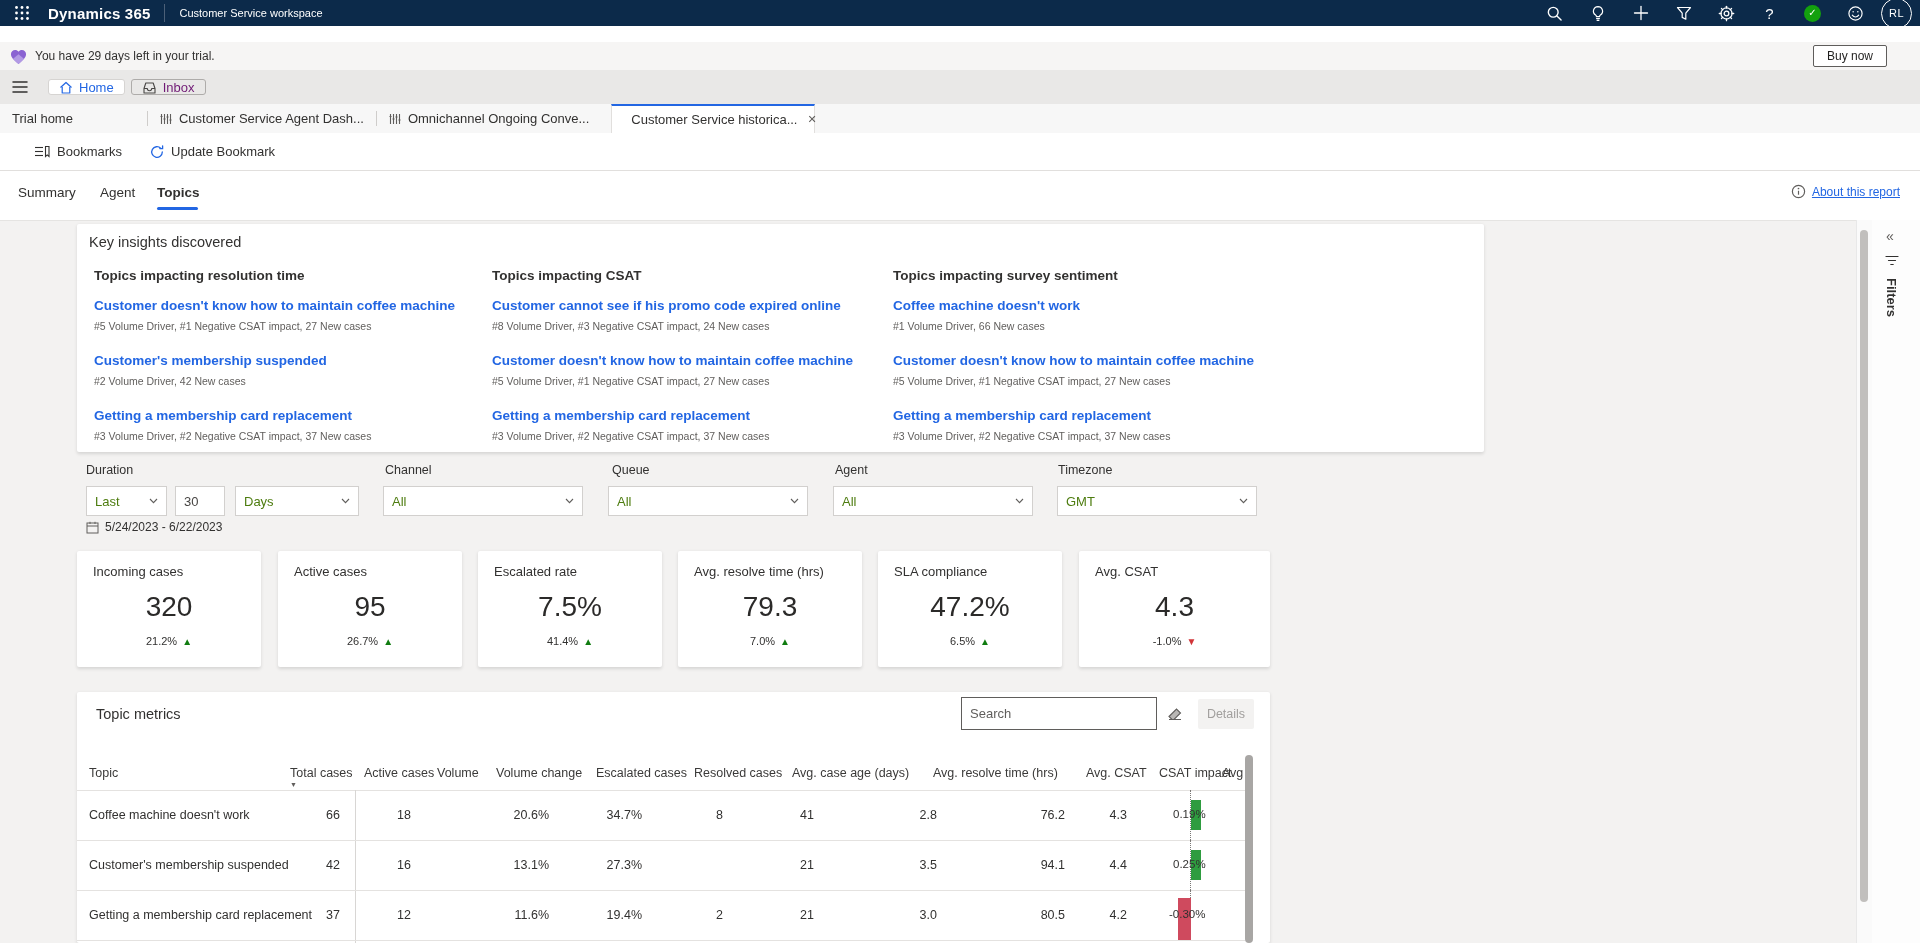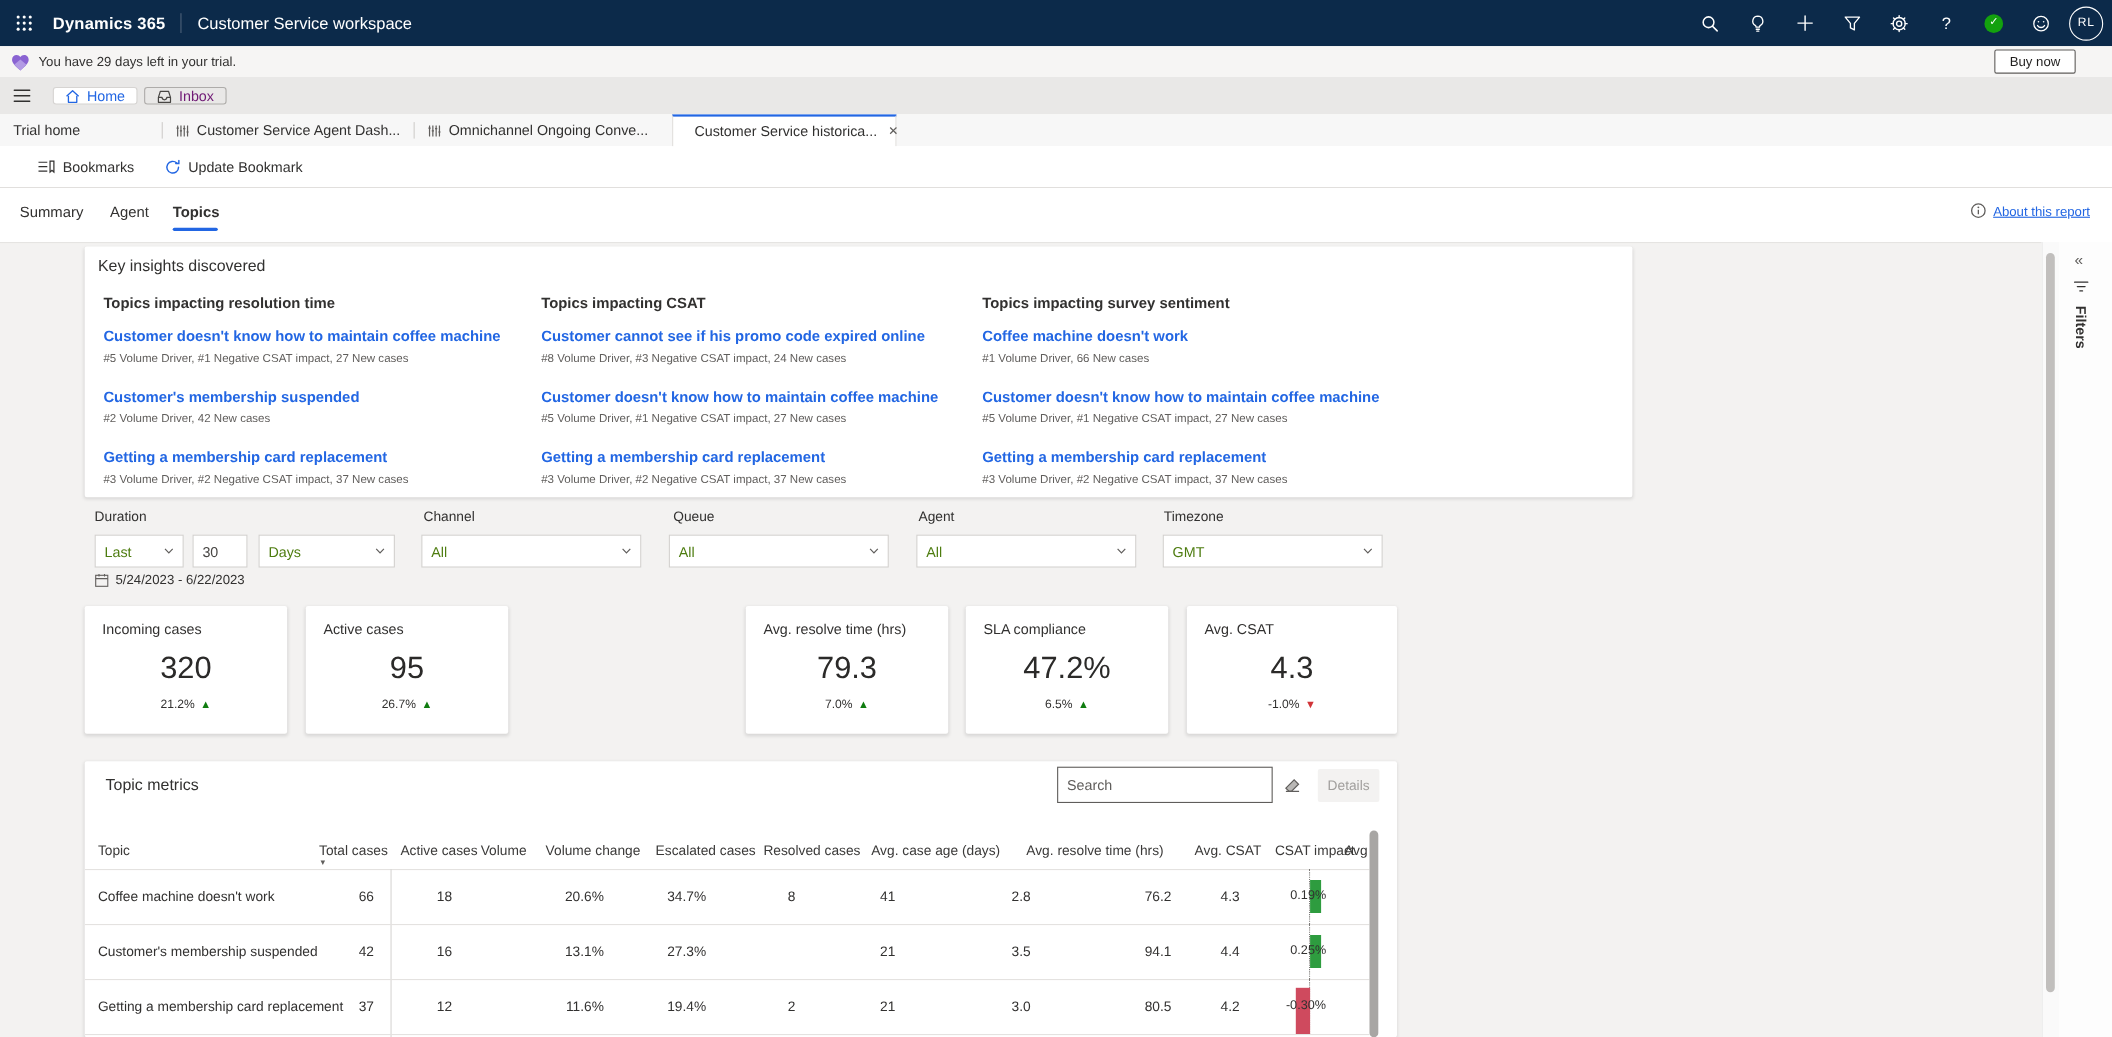--- a/index.html
+++ b/index.html
@@ -3,25 +3,25 @@
 <meta charset="utf-8">
 <title>Customer Service workspace</title>
 <style>
   html,body{margin:0;padding:0;background:#fff;}
   #frame{position:relative;width:1920px;height:943px;background:#fff;overflow:hidden;
          font-family:"Liberation Sans","DejaVu Sans",sans-serif;color:#323130;}
   .abs{position:absolute;}
   svg{display:block;}
 
   
-  .topbar{left:0;top:0;width:1920px;height:42px;background:#0c2a4a;display:flex;align-items:center;}
+  .topbar{left:0;top:0;width:1920px;height:26px;background:#0c2a4a;display:flex;align-items:center;}
   .waffle{width:44px;height:42px;display:flex;align-items:center;justify-content:center;cursor:pointer;}
   .brand{color:#fff;font-size:15px;font-weight:bold;letter-spacing:.2px;margin-left:4px;white-space:nowrap;}
   .topdiv{width:1px;height:18px;background:#4c6078;margin:0 14px;}
-  .appname{color:#fff;font-size:15px;white-space:nowrap;}
+  .appname{color:#fff;font-size:11px;white-space:nowrap;}
   .topright{margin-left:auto;display:flex;align-items:center;}
   .topicon{width:43px;height:42px;display:flex;align-items:center;justify-content:center;cursor:pointer;color:#fff;}
   .helpq{color:#fff;font-size:15px;font-family:"Liberation Sans",sans-serif;}
   .checkcircle{width:17px;height:17px;border-radius:50%;background:#13a10e;display:flex;align-items:center;justify-content:center;
                color:#fff;font-size:10px;line-height:1;}
   .avatar{width:29px;height:29px;border-radius:50%;border:1px solid #fff;color:#fff;font-size:11px;display:flex;
           align-items:center;justify-content:center;letter-spacing:.5px;margin:0 8px 0 4px;}
 
   
   .banner{left:0;top:42px;width:1920px;height:28px;background:#f6f5f4;display:flex;align-items:center;}
@@ -431,20 +431,25 @@
   <div class="card kpi" style="left:77px;">
     <div class="kpi-label">Incoming cases</div>
     <div class="kpi-value">320</div>
     <div class="kpi-change"><span>21.2%</span><span class="arrow-up">▲</span></div>
   </div>
   <div class="card kpi" style="left:278px;">
     <div class="kpi-label">Active cases</div>
     <div class="kpi-value">95</div>
     <div class="kpi-change"><span>26.7%</span><span class="arrow-up">▲</span></div>
   </div>
+  <div class="card kpi" style="left:478px;">
+    <div class="kpi-label">Escalated rate</div>
+    <div class="kpi-value">7.5%</div>
+    <div class="kpi-change"><span>41.4%</span><span class="arrow-up">▲</span></div>
+  </div>
   <div class="card kpi" style="left:678px;">
     <div class="kpi-label">Avg. resolve time (hrs)</div>
     <div class="kpi-value">79.3</div>
     <div class="kpi-change"><span>7.0%</span><span class="arrow-up">▲</span></div>
   </div>
   <div class="card kpi" style="left:878px;">
     <div class="kpi-label">SLA compliance</div>
     <div class="kpi-value">47.2%</div>
     <div class="kpi-change"><span>6.5%</span><span class="arrow-up">▲</span></div>
   </div>

